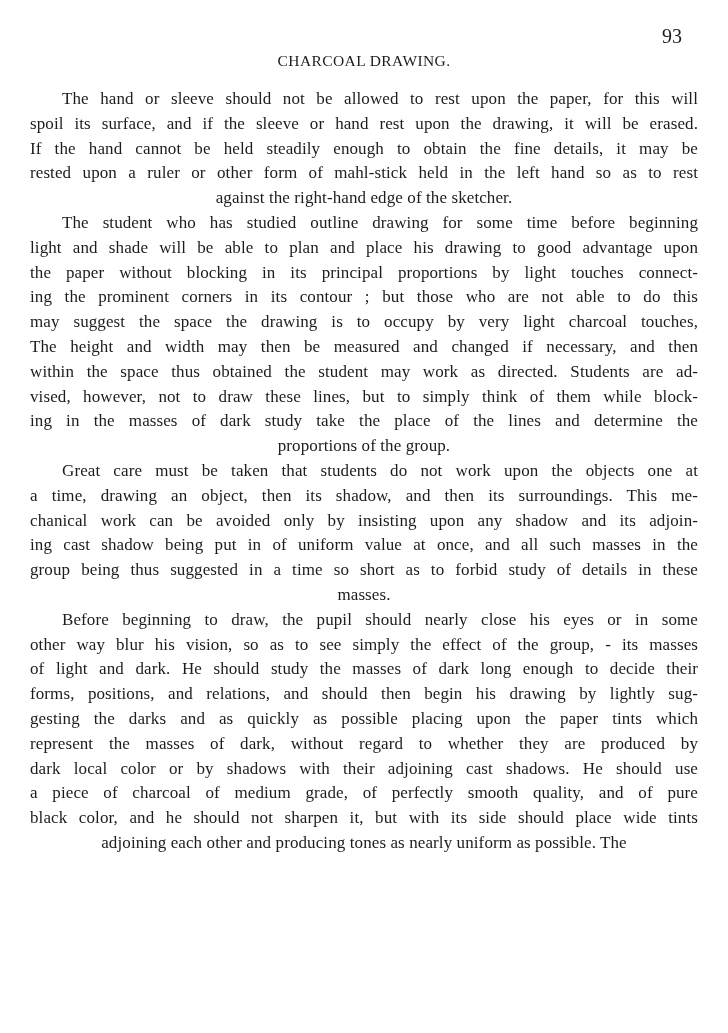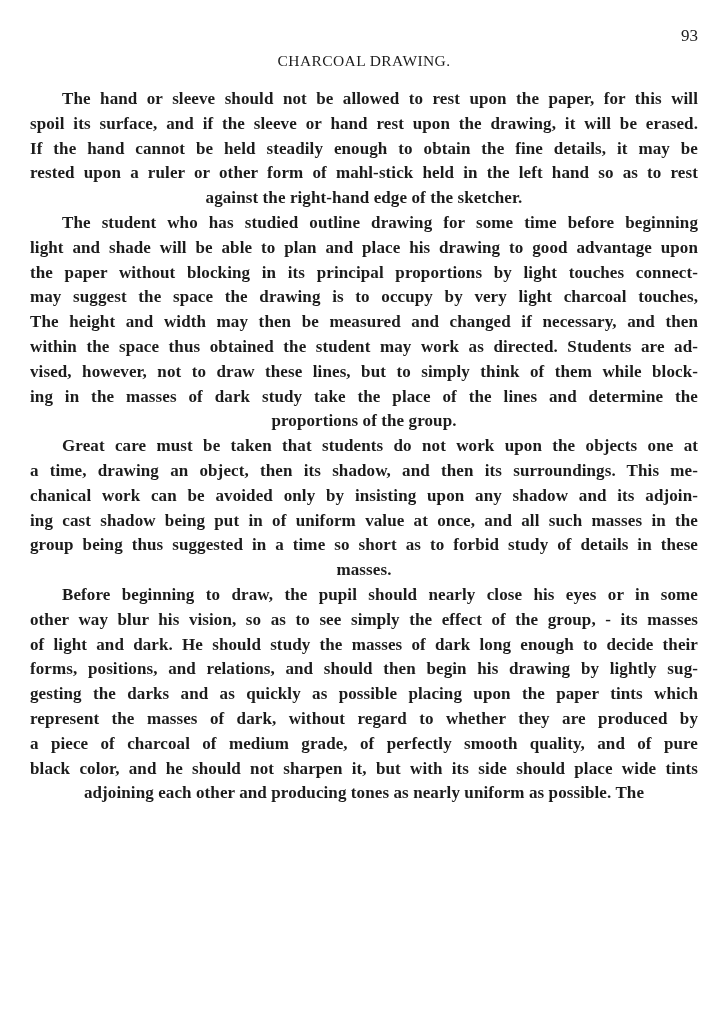--- a/index.html
+++ b/index.html
@@ -12,22 +12,22 @@
     width: 728px;
     height: 1033px;
     background: #ffffff;
     color: #1c1c1c;
     font-family: "Liberation Serif", serif;
     overflow: hidden;
   }
   .page-number {
     position: absolute;
     top: 26px;
-    right: 30px;
-    font-size: 17px;
+    right: 46px;
+    font-size: 20px;
     line-height: 20px;
   }
   .running-head {
     position: absolute;
     top: 51px;
     left: 0;
     width: 100%;
     text-align: center;
     font-size: 15.5px;
     letter-spacing: 0.4px;
@@ -35,21 +35,20 @@
   }
   .body-text {
     position: absolute;
     top: 87px;
     left: 30px;
     width: 668px;
   }
   .paragraph {
     margin: 0;
     padding: 0;
-    font-weight: bold;
   }
   .line {
     font-size: 17px;
     line-height: 24.8px;
     letter-spacing: 0.1px;
     text-align: center;
     hyphens: none;
   }
   .line.just {
     text-align: justify;
@@ -70,20 +69,21 @@
         <div class="line first just">The hand or sleeve should not be allowed to rest upon the paper, for this will</div>
         <div class="line just">spoil its surface, and if the sleeve or hand rest upon the drawing, it will be erased.</div>
         <div class="line just">If the hand cannot be held steadily enough to obtain the fine details, it may be</div>
         <div class="line just">rested upon a ruler or other form of mahl-stick held in the left hand so as to rest</div>
         <div class="line">against the right-hand edge of the sketcher.</div>
       </div>
       <div class="paragraph">
         <div class="line first just">The student who has studied outline drawing for some time before beginning</div>
         <div class="line just">light and shade will be able to plan and place his drawing to good advantage upon</div>
         <div class="line just">the paper without blocking in its principal proportions by light touches connect-</div>
+        <div class="line just">ing the prominent corners in its contour ; but those who are not able to do this</div>
         <div class="line just">may suggest the space the drawing is to occupy by very light charcoal touches,</div>
         <div class="line just">The height and width may then be measured and changed if necessary, and then</div>
         <div class="line just">within the space thus obtained the student may work as directed. Students are ad-</div>
         <div class="line just">vised, however, not to draw these lines, but to simply think of them while block-</div>
         <div class="line just">ing in the masses of dark study take the place of the lines and determine the</div>
         <div class="line">proportions of the group.</div>
       </div>
       <div class="paragraph">
         <div class="line first just">Great care must be taken that students do not work upon the objects one at</div>
         <div class="line just">a time, drawing an object, then its shadow, and then its surroundings. This me-</div>
@@ -92,18 +92,19 @@
         <div class="line just">group being thus suggested in a time so short as to forbid study of details in these</div>
         <div class="line">masses.</div>
       </div>
       <div class="paragraph">
         <div class="line first just">Before beginning to draw, the pupil should nearly close his eyes or in some</div>
         <div class="line just">other way blur his vision, so as to see simply the effect of the group, - its masses</div>
         <div class="line just">of light and dark. He should study the masses of dark long enough to decide their</div>
         <div class="line just">forms, positions, and relations, and should then begin his drawing by lightly sug-</div>
         <div class="line just">gesting the darks and as quickly as possible placing upon the paper tints which</div>
         <div class="line just">represent the masses of dark, without regard to whether they are produced by</div>
+        <div class="line just">dark local color or by shadows with their adjoining cast shadows. He should use</div>
         <div class="line just">a piece of charcoal of medium grade, of perfectly smooth quality, and of pure</div>
         <div class="line just">black color, and he should not sharpen it, but with its side should place wide tints</div>
         <div class="line">adjoining each other and producing tones as nearly uniform as possible. The</div>
       </div>
     </main>
 </div>
 
 </body></html>

